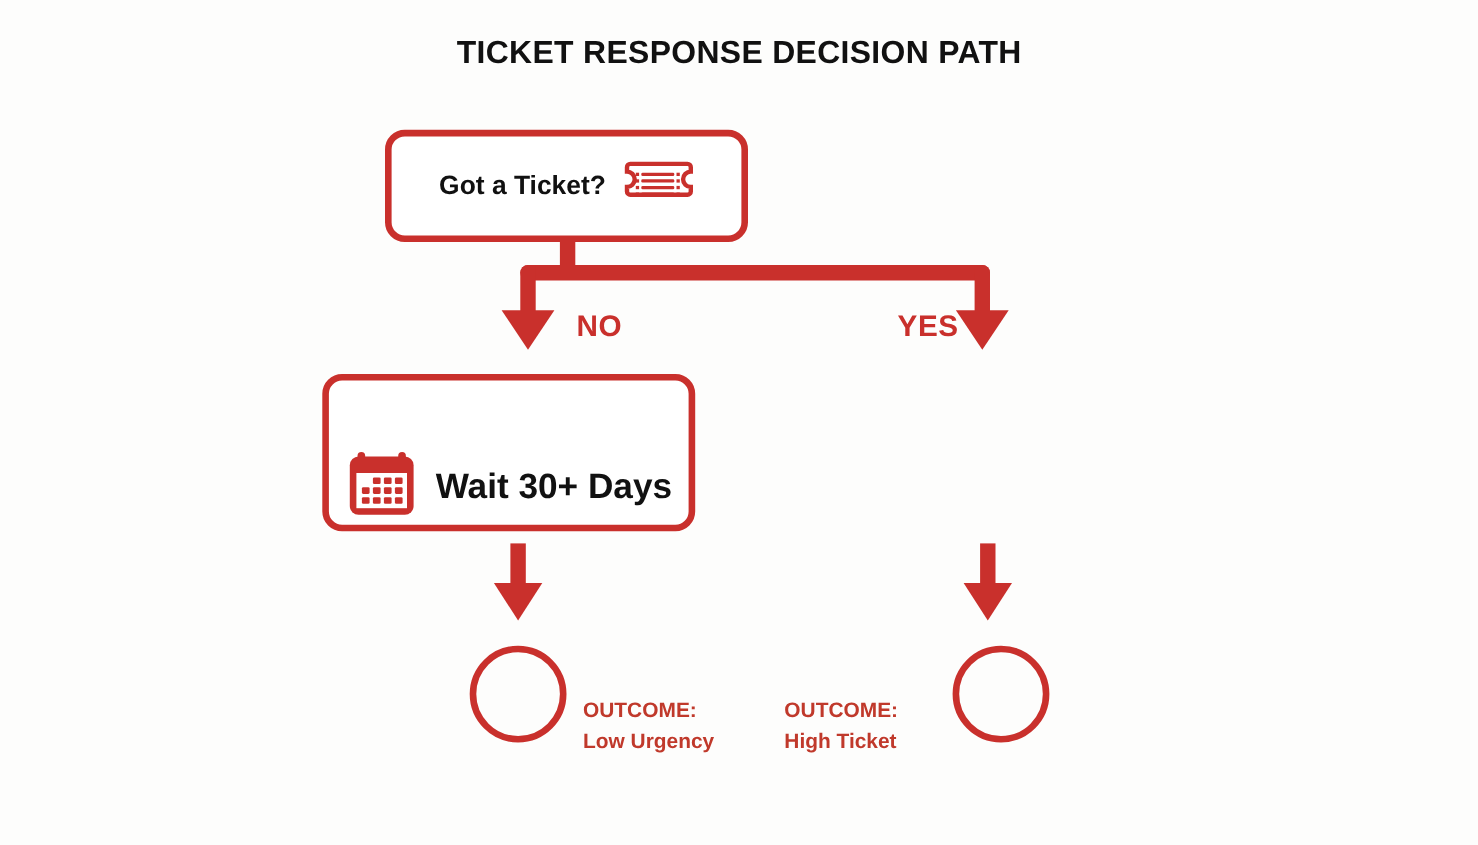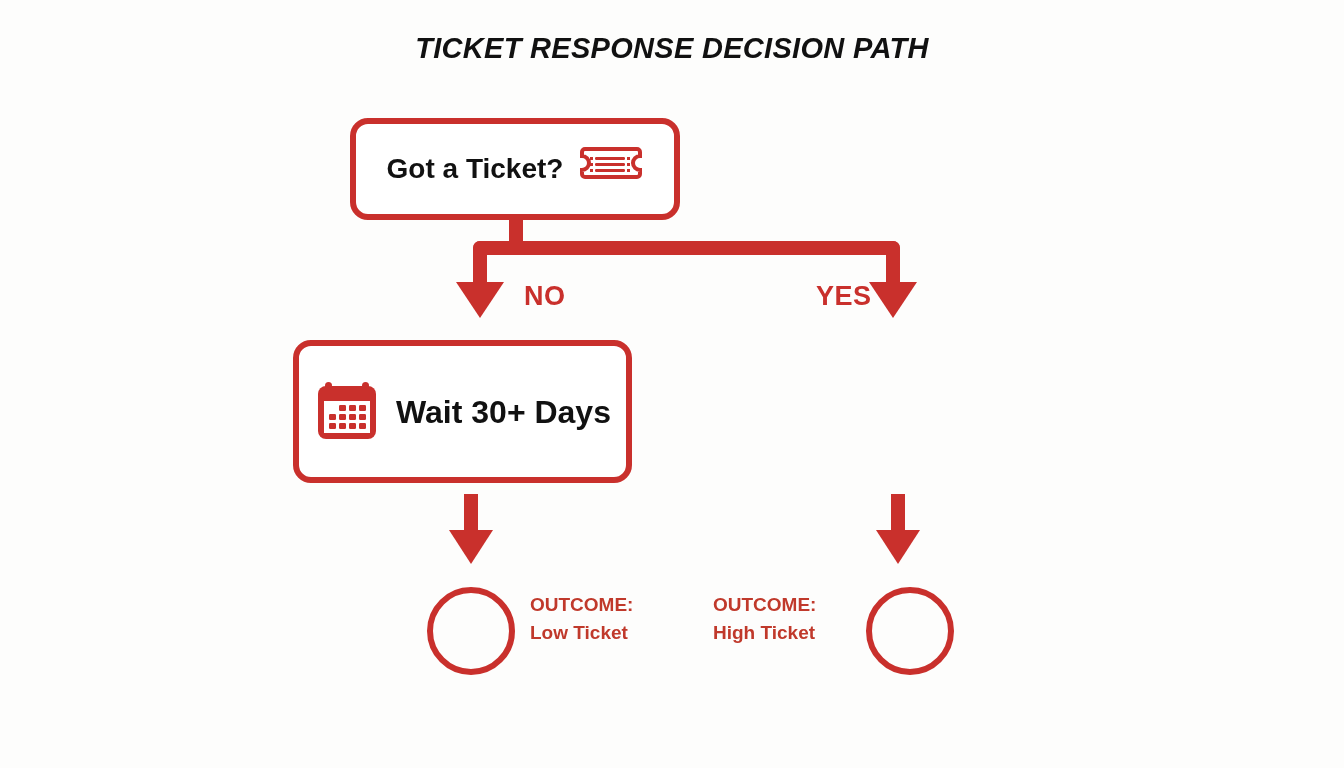--- a/index.html
+++ b/index.html
@@ -25,21 +25,20 @@
     position: absolute;
     left: 0;
     top: 32px;
     width: 1344px;
     text-align: center;
     font-size: 29px;
     font-weight: bold;
     letter-spacing: 0.3px;
     color: #111111;
     font-family: "Liberation Sans", sans-serif;
-    font-style: italic;
   }
 
   
   .node-box {
     position: absolute;
     box-sizing: border-box;
     background: #ffffff;
     border: 6px solid #c9302c;
     border-radius: 18px;
     display: flex;
@@ -58,27 +57,28 @@
     white-space: nowrap;
     line-height: 1;
   }
 
   #node-root {
     left: 350px;
     top: 118px;
     width: 330px;
     height: 102px;
   }
-  #node-root .node-label { font-size: 28px; }
+  #node-root .node-label { font-size: 24px; }
 
   #node-wait {
     left: 293px;
     top: 340px;
     width: 339px;
     height: 143px;
+    align-items: flex-end;
   }
 
   #node-act {
     left: 722px;
     top: 340px;
     width: 356px;
     height: 143px;
   }
 
   
@@ -164,20 +164,21 @@
   #circle-high { left: 866px; top: 587px; }
 
   
   .outcome-caption {
     position: absolute;
     font-size: 19px;
     font-weight: bold;
     color: #c0392b;
     line-height: 1.45;
     white-space: nowrap;
+    margin-top: 42px;
   }
   #caption-low  { left: 530px; top: 591px; text-align: left; }
   #caption-high { left: 713px; top: 591px; text-align: left; }
   .outcome-caption .ln { display: block; }
 </style>
 </head>
 <body>
 
 <div id="canvas">
 
@@ -251,20 +252,20 @@
   <div class="down-shaft" id="shaft-low"></div>
   <div class="arrowhead" id="head-low"></div>
   <div class="down-shaft" id="shaft-high"></div>
   <div class="arrowhead" id="head-high"></div>
 
   <div class="outcome-circle" id="circle-low"></div>
   <div class="outcome-circle" id="circle-high"></div>
 
   <div class="outcome-caption" id="caption-low">
     <span class="ln">OUTCOME:</span>
-    <span class="ln">Low Ticket</span>
+    <span class="ln">Low Urgency</span>
   </div>
   <div class="outcome-caption" id="caption-high">
     <span class="ln">OUTCOME:</span>
     <span class="ln">High Ticket</span>
   </div>
 
 </div>
 
 </body></html>

